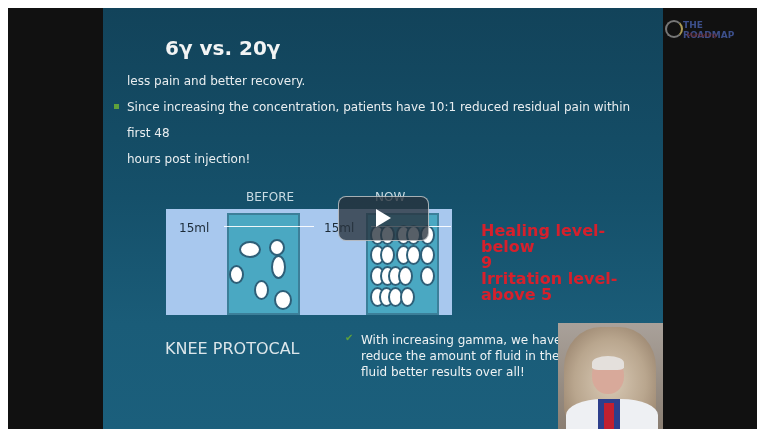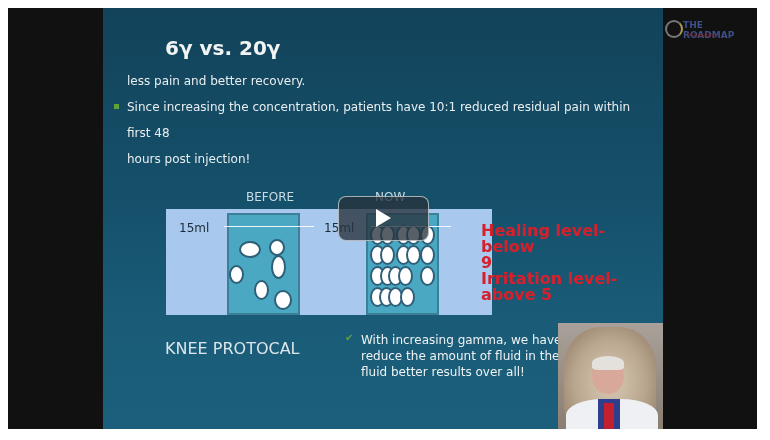--- a/index.html
+++ b/index.html
@@ -4,21 +4,21 @@
 <style>
   html,body{margin:0;padding:0;background:#ffffff;}
   body{width:770px;height:440px;position:relative;overflow:hidden;font-family:"DejaVu Sans",sans-serif;}
   .player{position:absolute;left:8px;top:8px;width:749px;height:421px;background:#111111;overflow:hidden;}
   .slide{position:absolute;left:95px;top:0;width:560px;height:421px;
     background:linear-gradient(180deg,#12435a 0%,#15506a 45%,#1a5c78 75%,#1b5f7c 100%);}
   .slide-title{position:absolute;left:62px;top:28px;color:#f2f4f4;font-size:20px;font-weight:bold;}
   .bullets{position:absolute;left:8px;top:60px;width:540px;}
   .bullet{position:relative;padding-left:16px;color:#e9eef0;font-size:12px;line-height:26px;}
   .bullet .dot{position:absolute;left:3px;top:10px;width:5px;height:5px;background:#5fa13a;}
-  .diagram{position:absolute;left:63px;top:201px;width:286px;height:106px;background:#a8c8ee;padding-left:40px;}
+  .diagram{position:absolute;left:63px;top:201px;width:286px;height:106px;background:#a8c8ee;}
   .label-before{position:absolute;left:143px;top:182px;color:#c9dbe3;font-size:12px;}
   .label-now{position:absolute;left:272px;top:182px;color:#c9dbe3;font-size:12px;}
   .ml{position:absolute;top:12px;color:#1b2a36;font-size:12px;}
   .ml1{left:13px;}
   .ml2{left:158px;}
   .line{position:absolute;top:17px;height:1px;background:#ffffff;opacity:.9;}
   .line1{left:58px;width:90px;}
   .line2{left:205px;width:80px;}
   .container{position:absolute;top:4px;width:69px;height:98px;background:#4aa8c2;border:2px solid #3c7f99;}
   .cont1{left:61px;}

